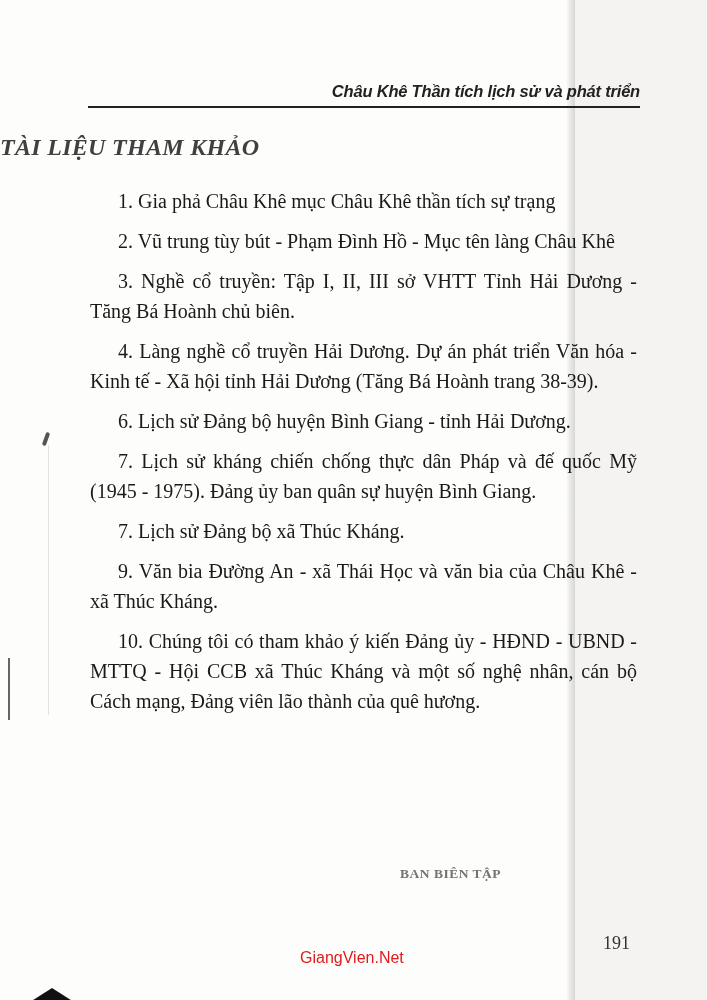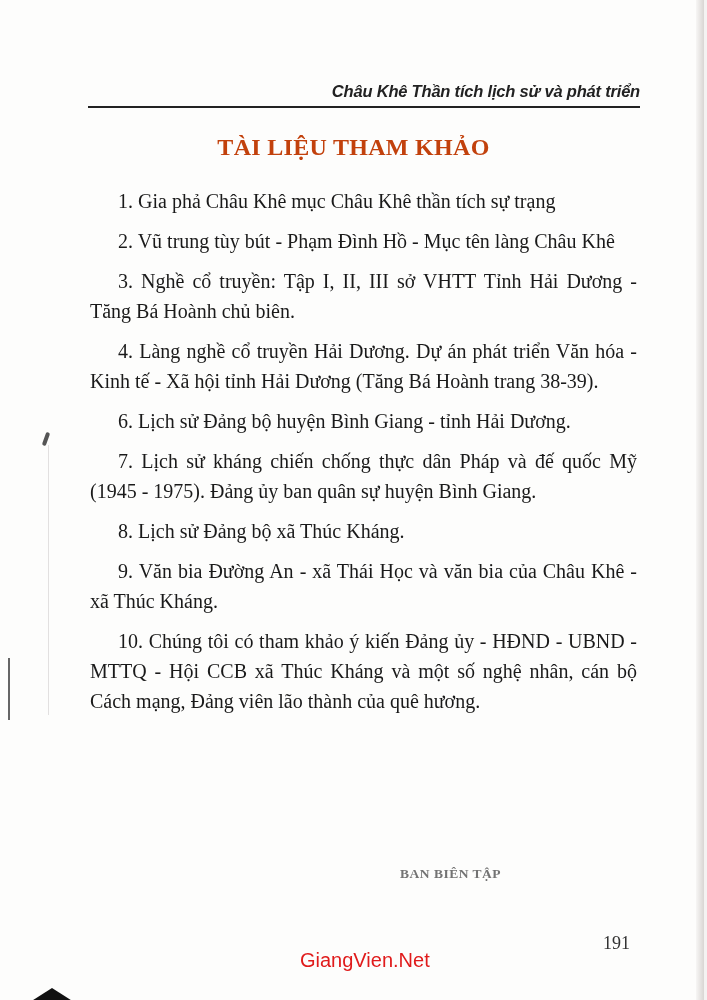--- a/index.html
+++ b/index.html
@@ -12,21 +12,21 @@
       background: #f4f3f2;
       position: relative;
       overflow: hidden;
       font-family: "Liberation Serif", "DejaVu Serif", serif;
       color: #1a1a1a;
     }
     .page {
       position: absolute;
       left: 0;
       top: 0;
-      width: 704px;
+      width: 575px;
       height: 1000px;
       background: #fdfdfc;
     }
     .page-edge-right {
       position: absolute;
       right: 0;
       top: 0;
       width: 8px;
       height: 1000px;
       background: linear-gradient(to right, #f7f6f5, #d9d6d3);
@@ -48,25 +48,25 @@
       font-weight: bold;
       font-size: 16.5px;
       color: #222;
       letter-spacing: -0.2px;
     }
     .title {
       position: absolute;
       left: 0;
       width: 707px;
       top: 134px;
-      text-align: center;
       font-weight: bold;
       font-size: 24px;
       letter-spacing: 0.3px;
-      color: #c2410c;
+      color: #404040;
+      font-style: italic;
     }
     .refs {
       position: absolute;
       left: 90px;
       top: 186px;
       width: 547px;
       font-size: 20px;
       line-height: 30px;
     }
     .ref {
@@ -88,21 +88,21 @@
       left: 603px;
       top: 933px;
       font-size: 18px;
       color: #333;
     }
     .watermark {
       position: absolute;
       left: 300px;
       top: 949px;
       font-family: "Liberation Sans", "DejaVu Sans", sans-serif;
-      font-size: 20px;
+      font-size: 16px;
       color: #e01b1b;
       text-align: right;
     }
     .margin-mark-1 {
       position: absolute;
       left: 44px;
       top: 432px;
       width: 4px;
       height: 14px;
       background: #555;
@@ -148,21 +148,21 @@
 
   <div class="title">TÀI LIỆU THAM KHẢO</div>
 
   <div class="refs">
     <p class="ref">1. Gia phả Châu Khê mục Châu Khê thần tích sự trạng</p>
     <p class="ref">2. Vũ trung tùy bút - Phạm Đình Hồ - Mục tên làng Châu Khê</p>
     <p class="ref">3. Nghề cổ truyền: Tập I, II, III  sở VHTT Tỉnh Hải Dương - Tăng Bá Hoành chủ biên.</p>
     <p class="ref">4. Làng nghề cổ truyền Hải Dương. Dự án phát triển Văn hóa - Kinh tế - Xã hội tỉnh Hải Dương (Tăng Bá Hoành trang 38-39).</p>
     <p class="ref">6. Lịch sử Đảng bộ huyện Bình Giang - tỉnh Hải Dương.</p>
     <p class="ref">7. Lịch sử kháng chiến chống thực dân Pháp và đế quốc Mỹ (1945 - 1975). Đảng ủy ban quân sự huyện Bình Giang.</p>
-    <p class="ref">8. Lịch sử Đảng bộ xã Thúc Kháng.</p>
+    <p class="ref">7. Lịch sử Đảng bộ xã Thúc Kháng.</p>
     <p class="ref">9. Văn bia Đường An - xã Thái Học và văn bia của Châu Khê - xã Thúc Kháng.</p>
     <p class="ref">10. Chúng tôi có tham khảo ý kiến Đảng ủy - HĐND - UBND - MTTQ - Hội CCB xã Thúc Kháng và một số nghệ nhân, cán bộ Cách mạng, Đảng viên lão thành của quê hương.</p>
   </div>
 
   <div class="signature">BAN BIÊN TẬP</div>
 
   <div class="page-number">191</div>
 
   <div class="watermark">GiangVien.Net</div>
 

